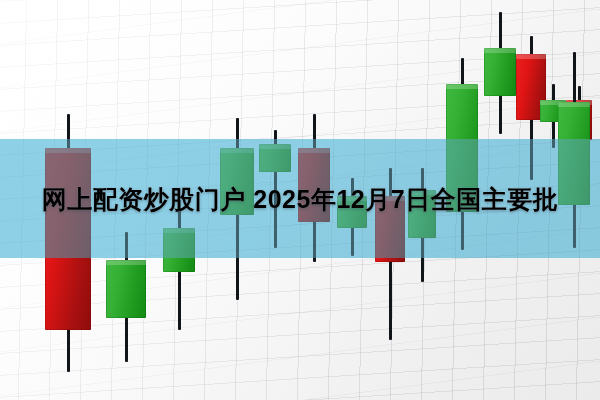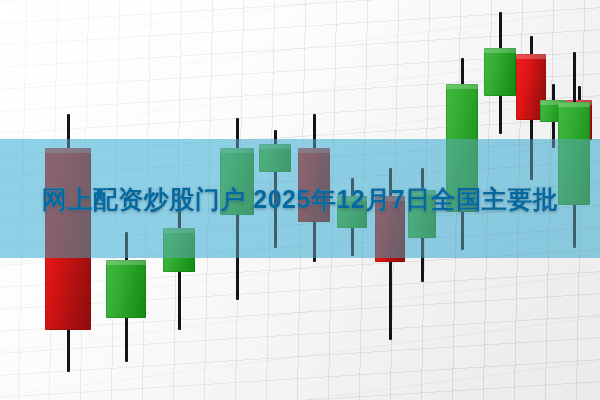--- a/index.html
+++ b/index.html
@@ -82,21 +82,21 @@
     background:rgba(137,207,232,.42);
   }
 
   
   .title-wrap{
     position:absolute;left:0;right:0;
     display:flex;flex-direction:column;align-items:center;justify-content:center;
     gap:4px;
   }
   .title-line{
-    color:#0369a1;
+    color:#000000;
     font-weight:700;
     font-size:25px;
     line-height:36px;
     letter-spacing:.5px;
     white-space:nowrap;
     text-shadow:0 1px 3px rgba(40,60,80,.45),0 0 1px rgba(255,255,255,.6);
   }
 </style>
 </head>
 <body>

